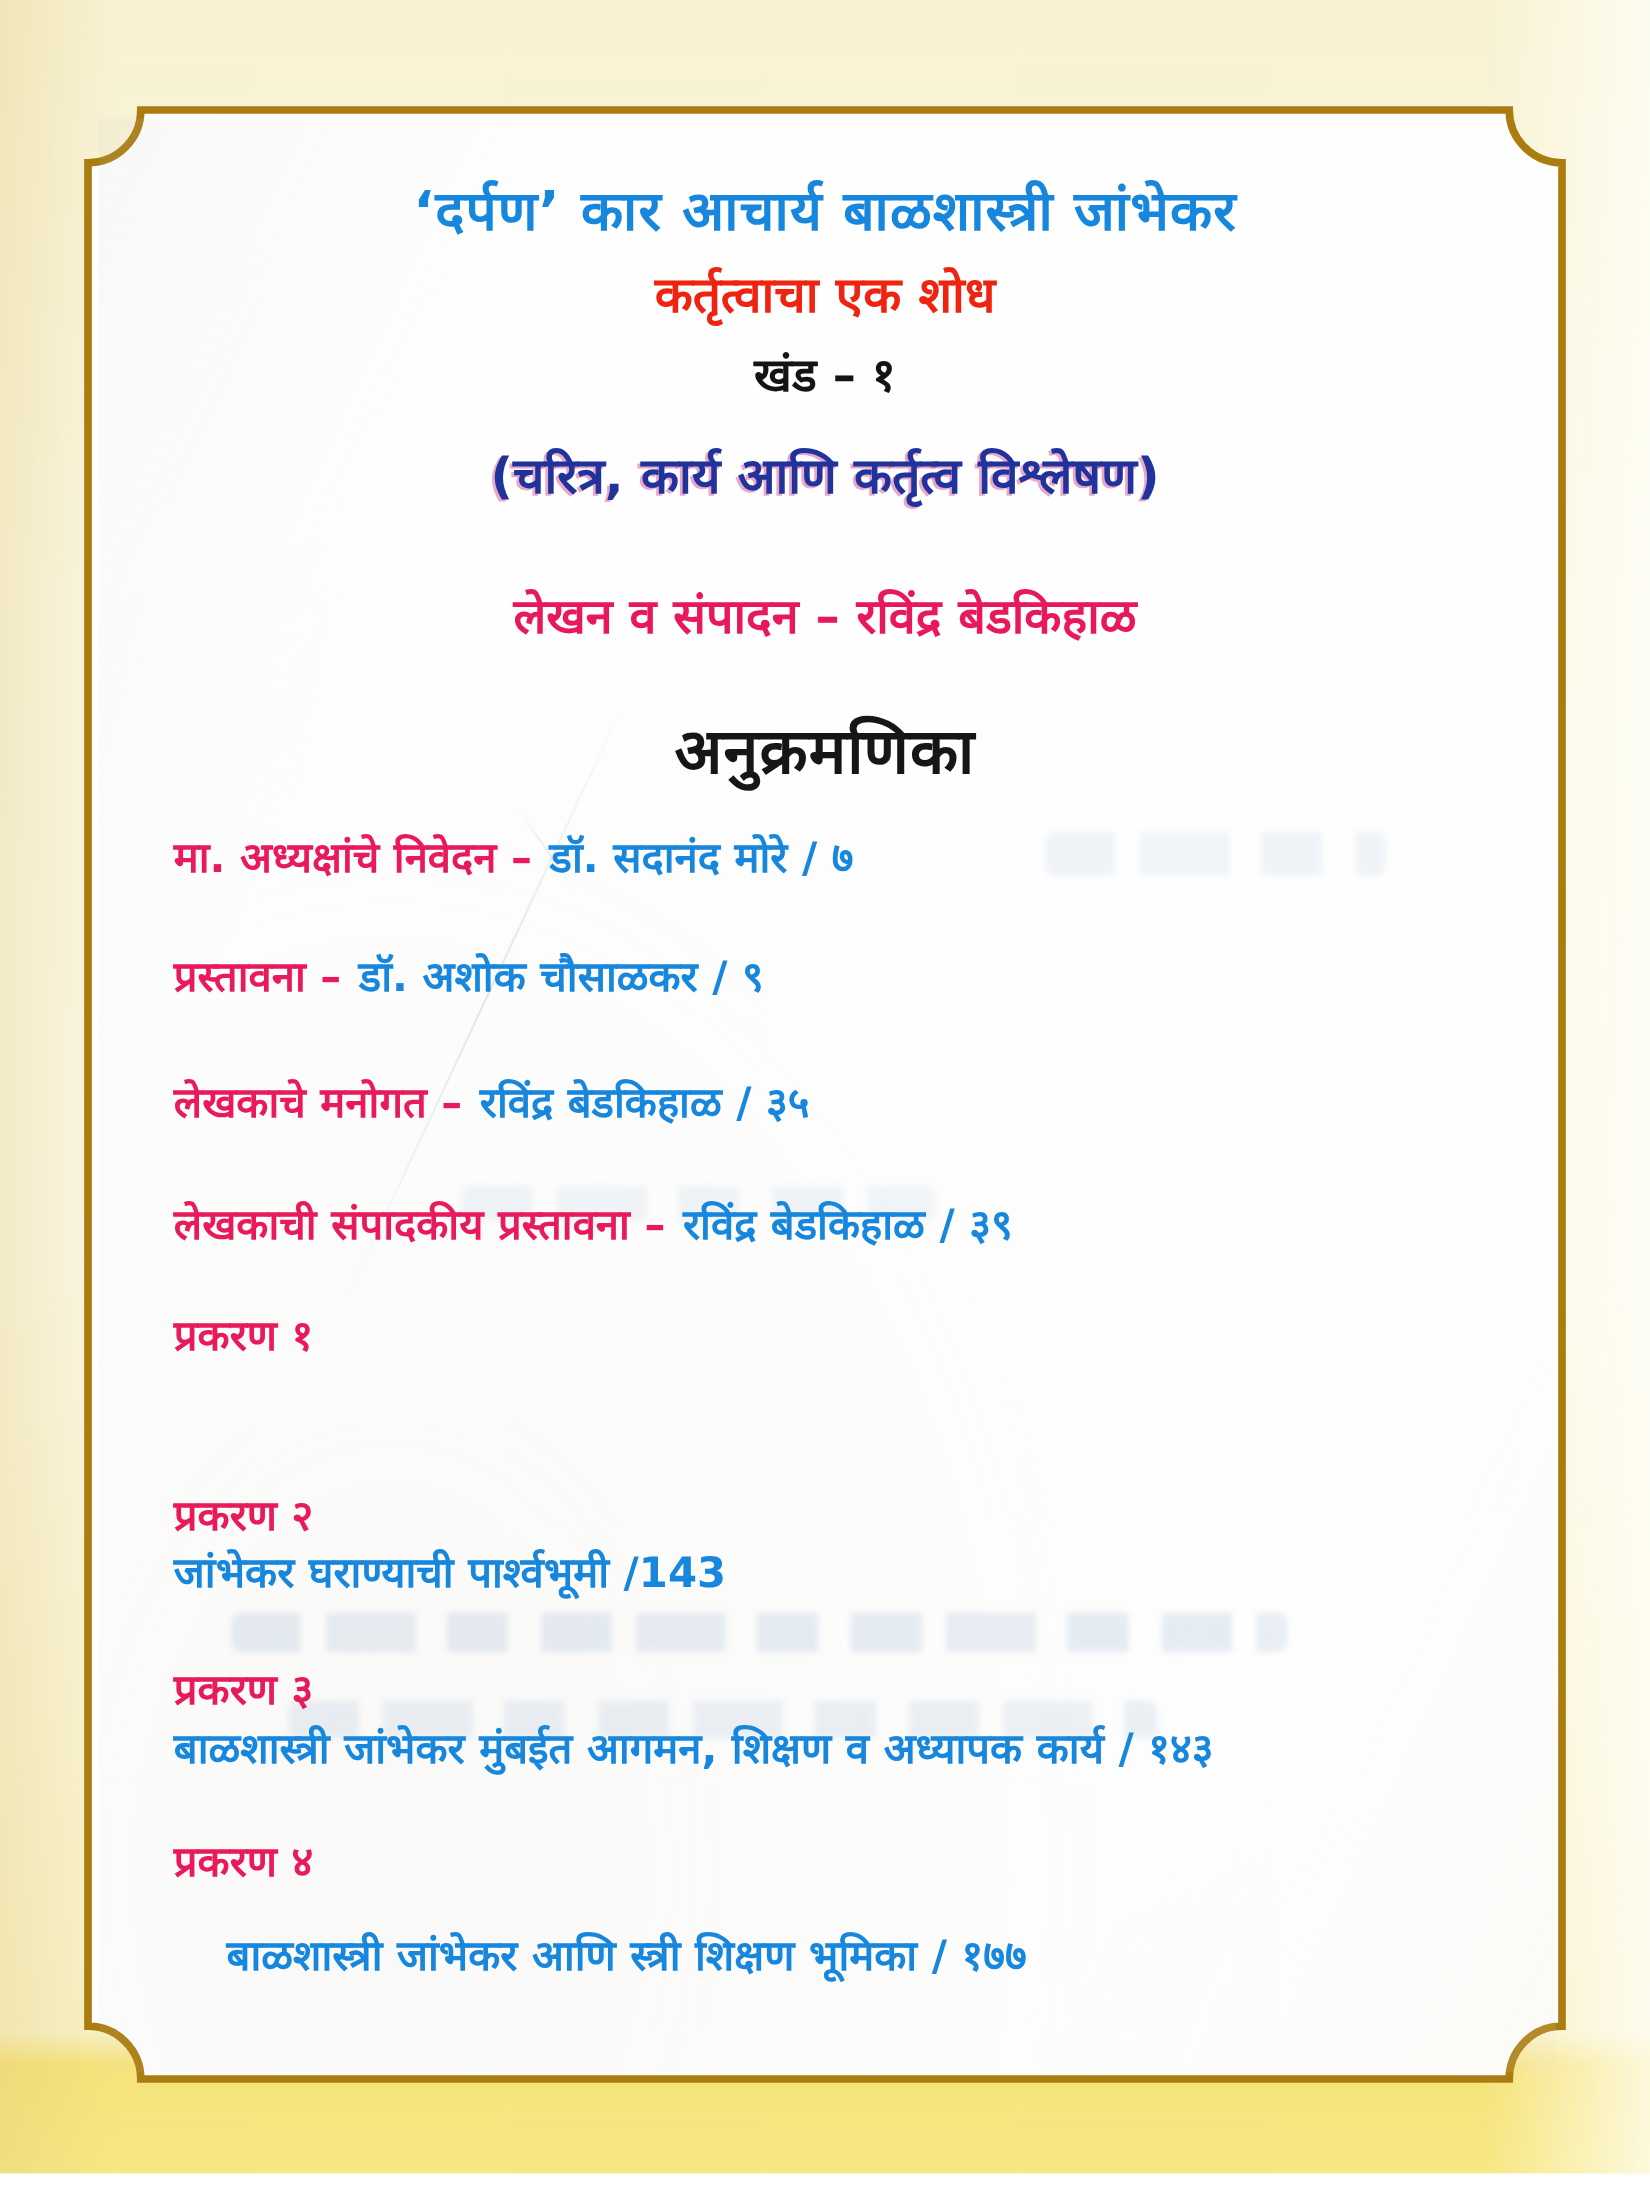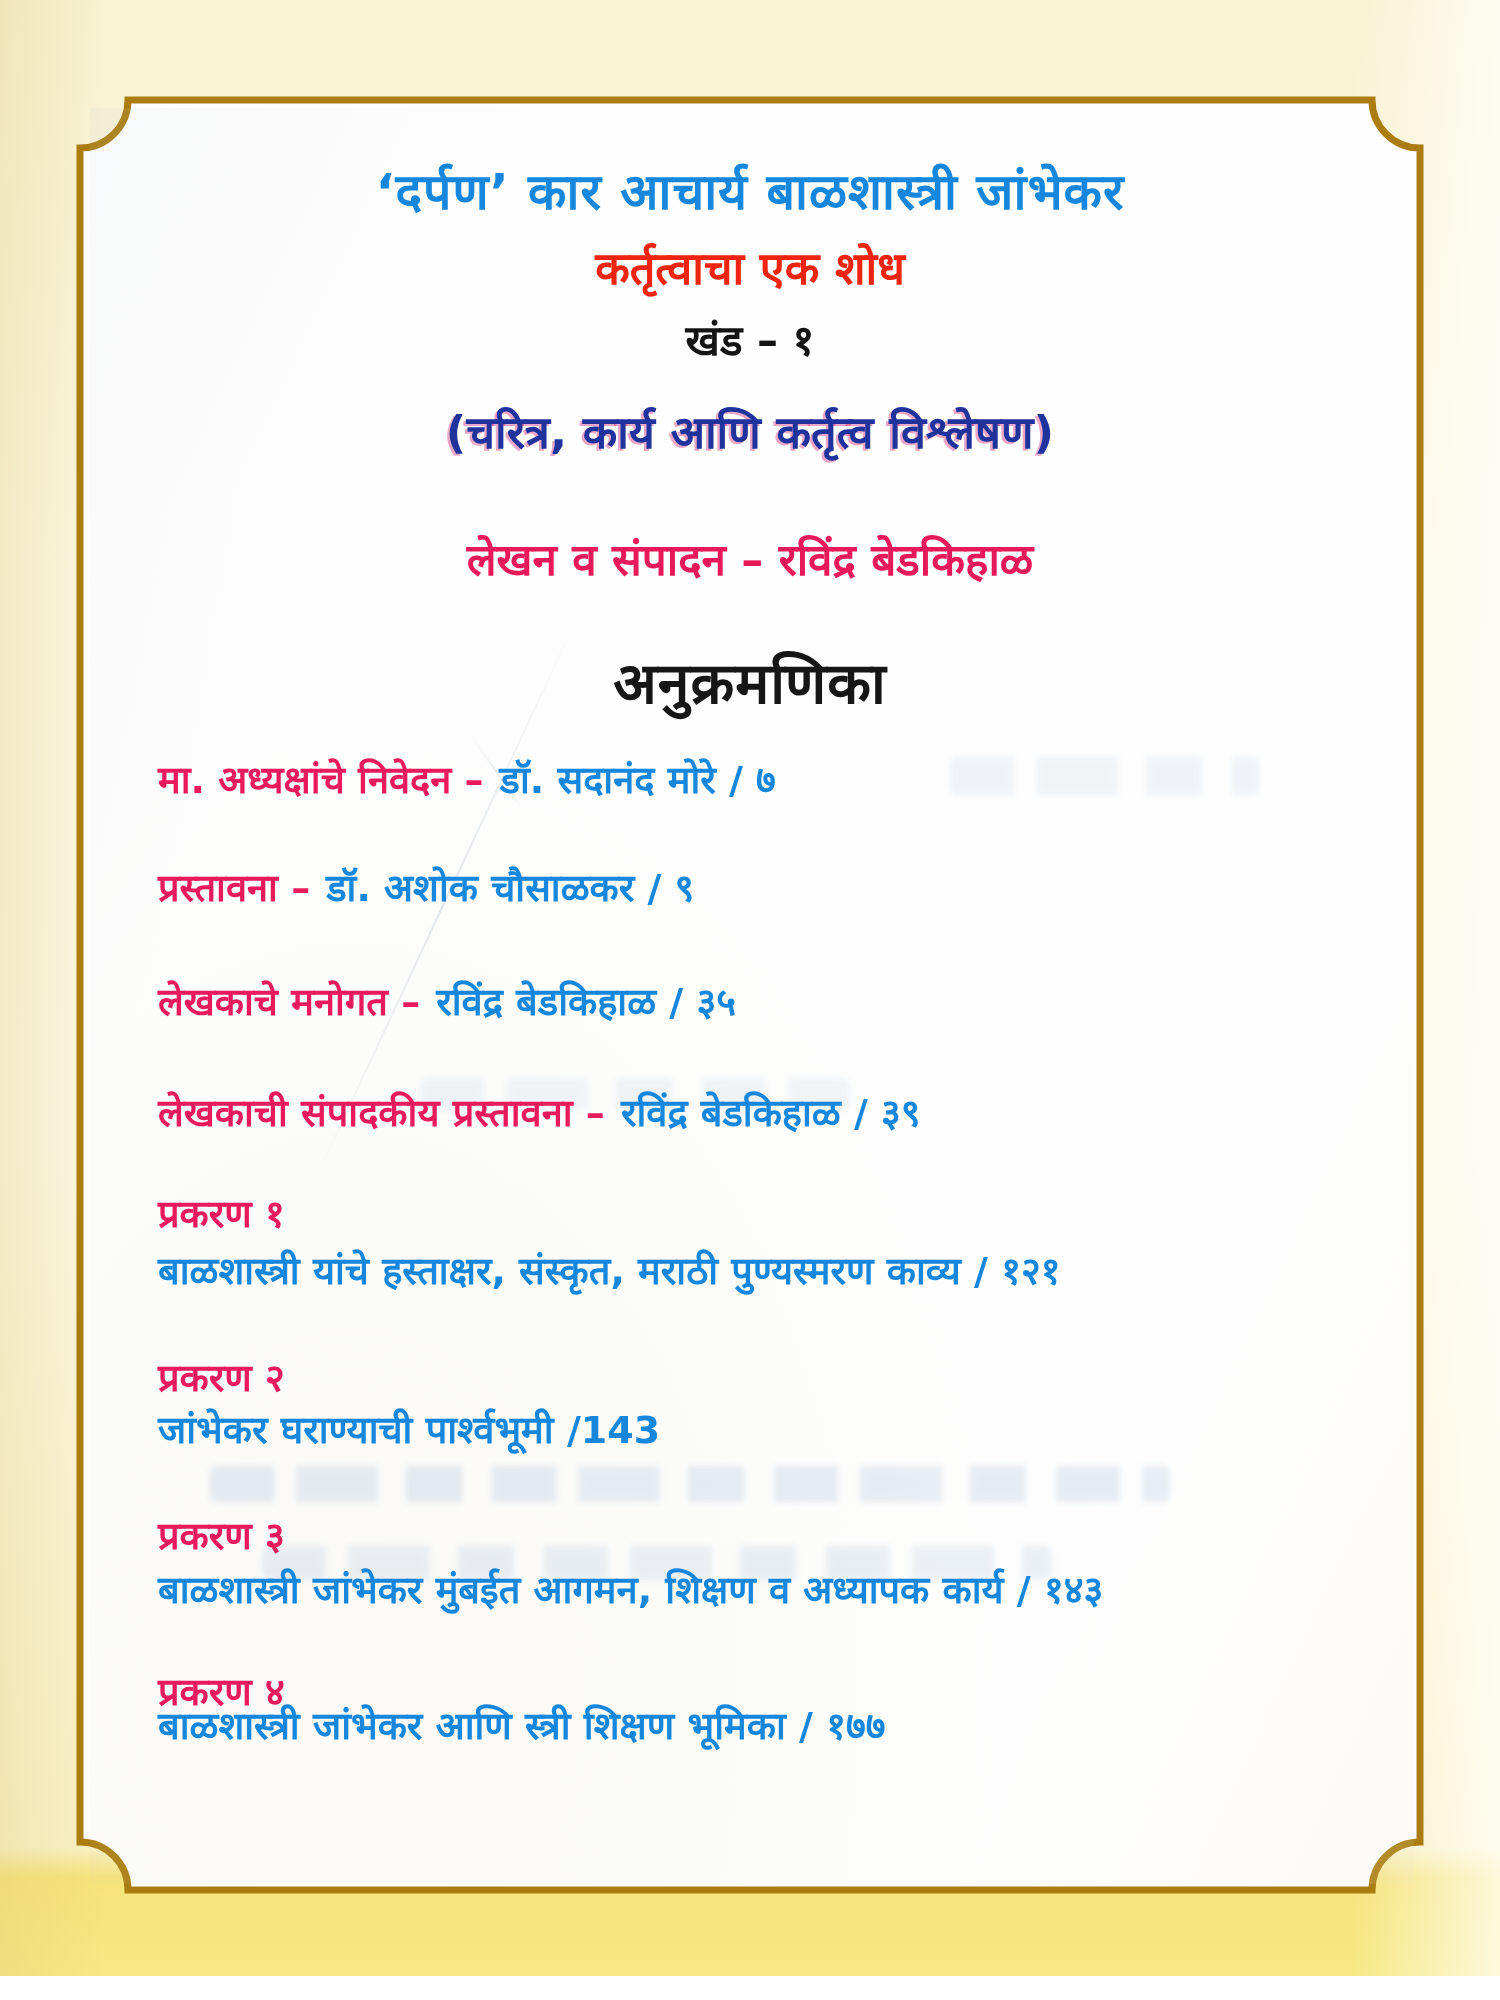--- a/index.html
+++ b/index.html
@@ -44,21 +44,21 @@
   .chap-label { left: 158px; font-size: 38px; color: #e91a5b; }
   .chap-title { left: 158px; font-size: 38px; color: #1787dd; }
 
   .r1 { top: 752px; }
   .r2 { top: 860px; }
   .r3 { top: 974px; }
   .r4 { top: 1085px; }
   .p1 { top: 1186px; }  .c1 { top: 1243px; }
   .p2 { top: 1350px; }  .c2 { top: 1402px; }
   .p3 { top: 1508px; }  .c3 { top: 1562px; }
-  .p4 { top: 1664px; }  .c4 { top: 1698px; }
+  .p4 { top: 1664px; }  .c4 { top: 1750px; margin-left: 48px; }
 
   
   .smudge {
     position: absolute; border-radius: 8px; filter: blur(3px); pointer-events: none;
     background: repeating-linear-gradient(90deg,
       #4d7cb0 0 64px, transparent 64px 86px,
       #5b86b4 86px 168px, transparent 168px 196px,
       #4d7cb0 196px 252px, transparent 252px 282px);
   }
   .s1 { left: 210px;  top: 1466px; width: 960px; height: 36px; opacity: .13; }
@@ -115,21 +115,20 @@
 
   <div class="txt toc-row r3">
     <span class="lbl">लेखकाचे मनोगत –</span><span class="val">रविंद्र बेडकिहाळ / ३५</span>
   </div>
 
   <div class="txt toc-row r4">
     <span class="lbl">लेखकाची संपादकीय प्रस्तावना –</span><span class="val">रविंद्र बेडकिहाळ / ३९</span>
   </div>
 
   <div class="txt chap-label p1">प्रकरण १</div>
-  <div class="txt chap-title c1">बाळशास्त्री यांचे हस्ताक्षर, संस्कृत, मराठी पुण्यस्मरण काव्य / १२१</div>
 
   <div class="txt chap-label p2">प्रकरण २</div>
   <div class="txt chap-title c2">जांभेकर घराण्याची पार्श्वभूमी /143</div>
 
   <div class="txt chap-label p3">प्रकरण ३</div>
   <div class="txt chap-title c3">बाळशास्त्री जांभेकर मुंबईत आगमन, शिक्षण व अध्यापक कार्य / १४३</div>
 
   <div class="txt chap-label p4">प्रकरण ४</div>
   <div class="txt chap-title c4">बाळशास्त्री जांभेकर आणि स्त्री शिक्षण भूमिका / १७७</div>
 

